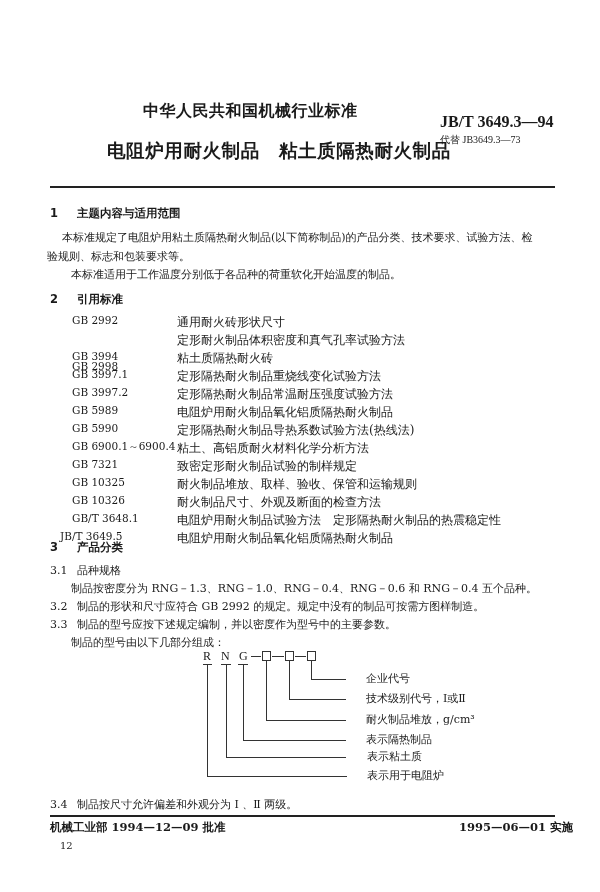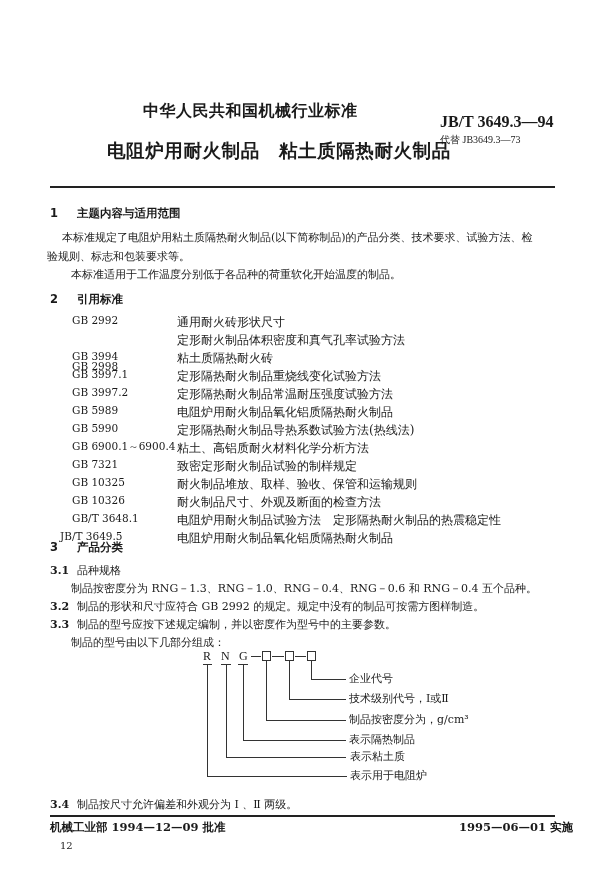--- a/index.html
+++ b/index.html
@@ -13,25 +13,25 @@
   .org { left: 143px; top: 101px; font-size: 16px; font-weight: bold; letter-spacing: 0.5px; }
   .title { left: 107px; top: 138px; font-size: 18.5px; font-weight: bold; letter-spacing: 0.6px; }
   .std-no { left: 440px; top: 113px; font-size: 16px; font-weight: bold; }
   .replaces { left: 440px; top: 133px; font-size: 10px; }
   .rule { position: absolute; background: #222; }
   .h1 { font-size: 11.5px; font-weight: bold; }
   .p { font-size: 11px; }
   .h1 .num { display: inline-block; width: 27px; }
   .ref-code { font-size: 10.5px; }
   .ref-title { font-size: 12px; }
-  .sub .num { display: inline-block; width: 27px; font-weight: bold; }
+  .sub .num { display: inline-block; width: 27px; font-weight: normal; }
   .diag-letter { font-size: 12px; }
   .dline { position: absolute; background: #333; }
   .box { position: absolute; width: 7px; height: 8px; border: 1px solid #333; }
-  .dlabel { font-size: 11px; }
+  .dlabel { font-size: 11px; margin-left: 17px; }
   .footer { font-size: 11.5px; font-weight: bold; }
   .pageno { font-size: 10px; }
 </style>
 </head>
 <body>
 
 <div class="abs org sans">中华人民共和国机械行业标准</div>
 <div class="abs title sans">电阻炉用耐火制品　粘土质隔热耐火制品</div>
 <div class="abs std-no serif">JB/T 3649.3—94</div>
 <div class="abs replaces serif">代替 JB3649.3—73</div>
@@ -124,21 +124,21 @@
   <div class="dline" style="left:243px; top:740px; width:103px; height:1px;"></div>
 
   <div class="dline" style="left:226px; top:664px; width:1px; height:94px;"></div>
   <div class="dline" style="left:226px; top:757px; width:120px; height:1px;"></div>
 
   <div class="dline" style="left:207px; top:664px; width:1px; height:113px;"></div>
   <div class="dline" style="left:207px; top:776px; width:140px; height:1px;"></div>
 
   <div class="abs dlabel" style="left:349px; top:671px;">企业代号</div>
   <div class="abs dlabel" style="left:349px; top:691px;">技术级别代号，Ⅰ或Ⅱ</div>
-  <div class="abs dlabel" style="left:349px; top:712px;">制品按密度分为，g/cm³</div>
+  <div class="abs dlabel" style="left:349px; top:712px;">耐火制品堆放，g/cm³</div>
   <div class="abs dlabel" style="left:349px; top:732px;">表示隔热制品</div>
   <div class="abs dlabel" style="left:350px; top:749px;">表示粘土质</div>
   <div class="abs dlabel" style="left:350px; top:768px;">表示用于电阻炉</div>
 </div>
 
 <div class="abs p sub" style="left:50px; top:797px;">
   <span class="num">3.4</span><span>制品按尺寸允许偏差和外观分为 Ⅰ 、Ⅱ 两级。</span>
 </div>
 
 <div class="rule" style="left:50px; top:815px; width:505px; height:1.5px;"></div>

